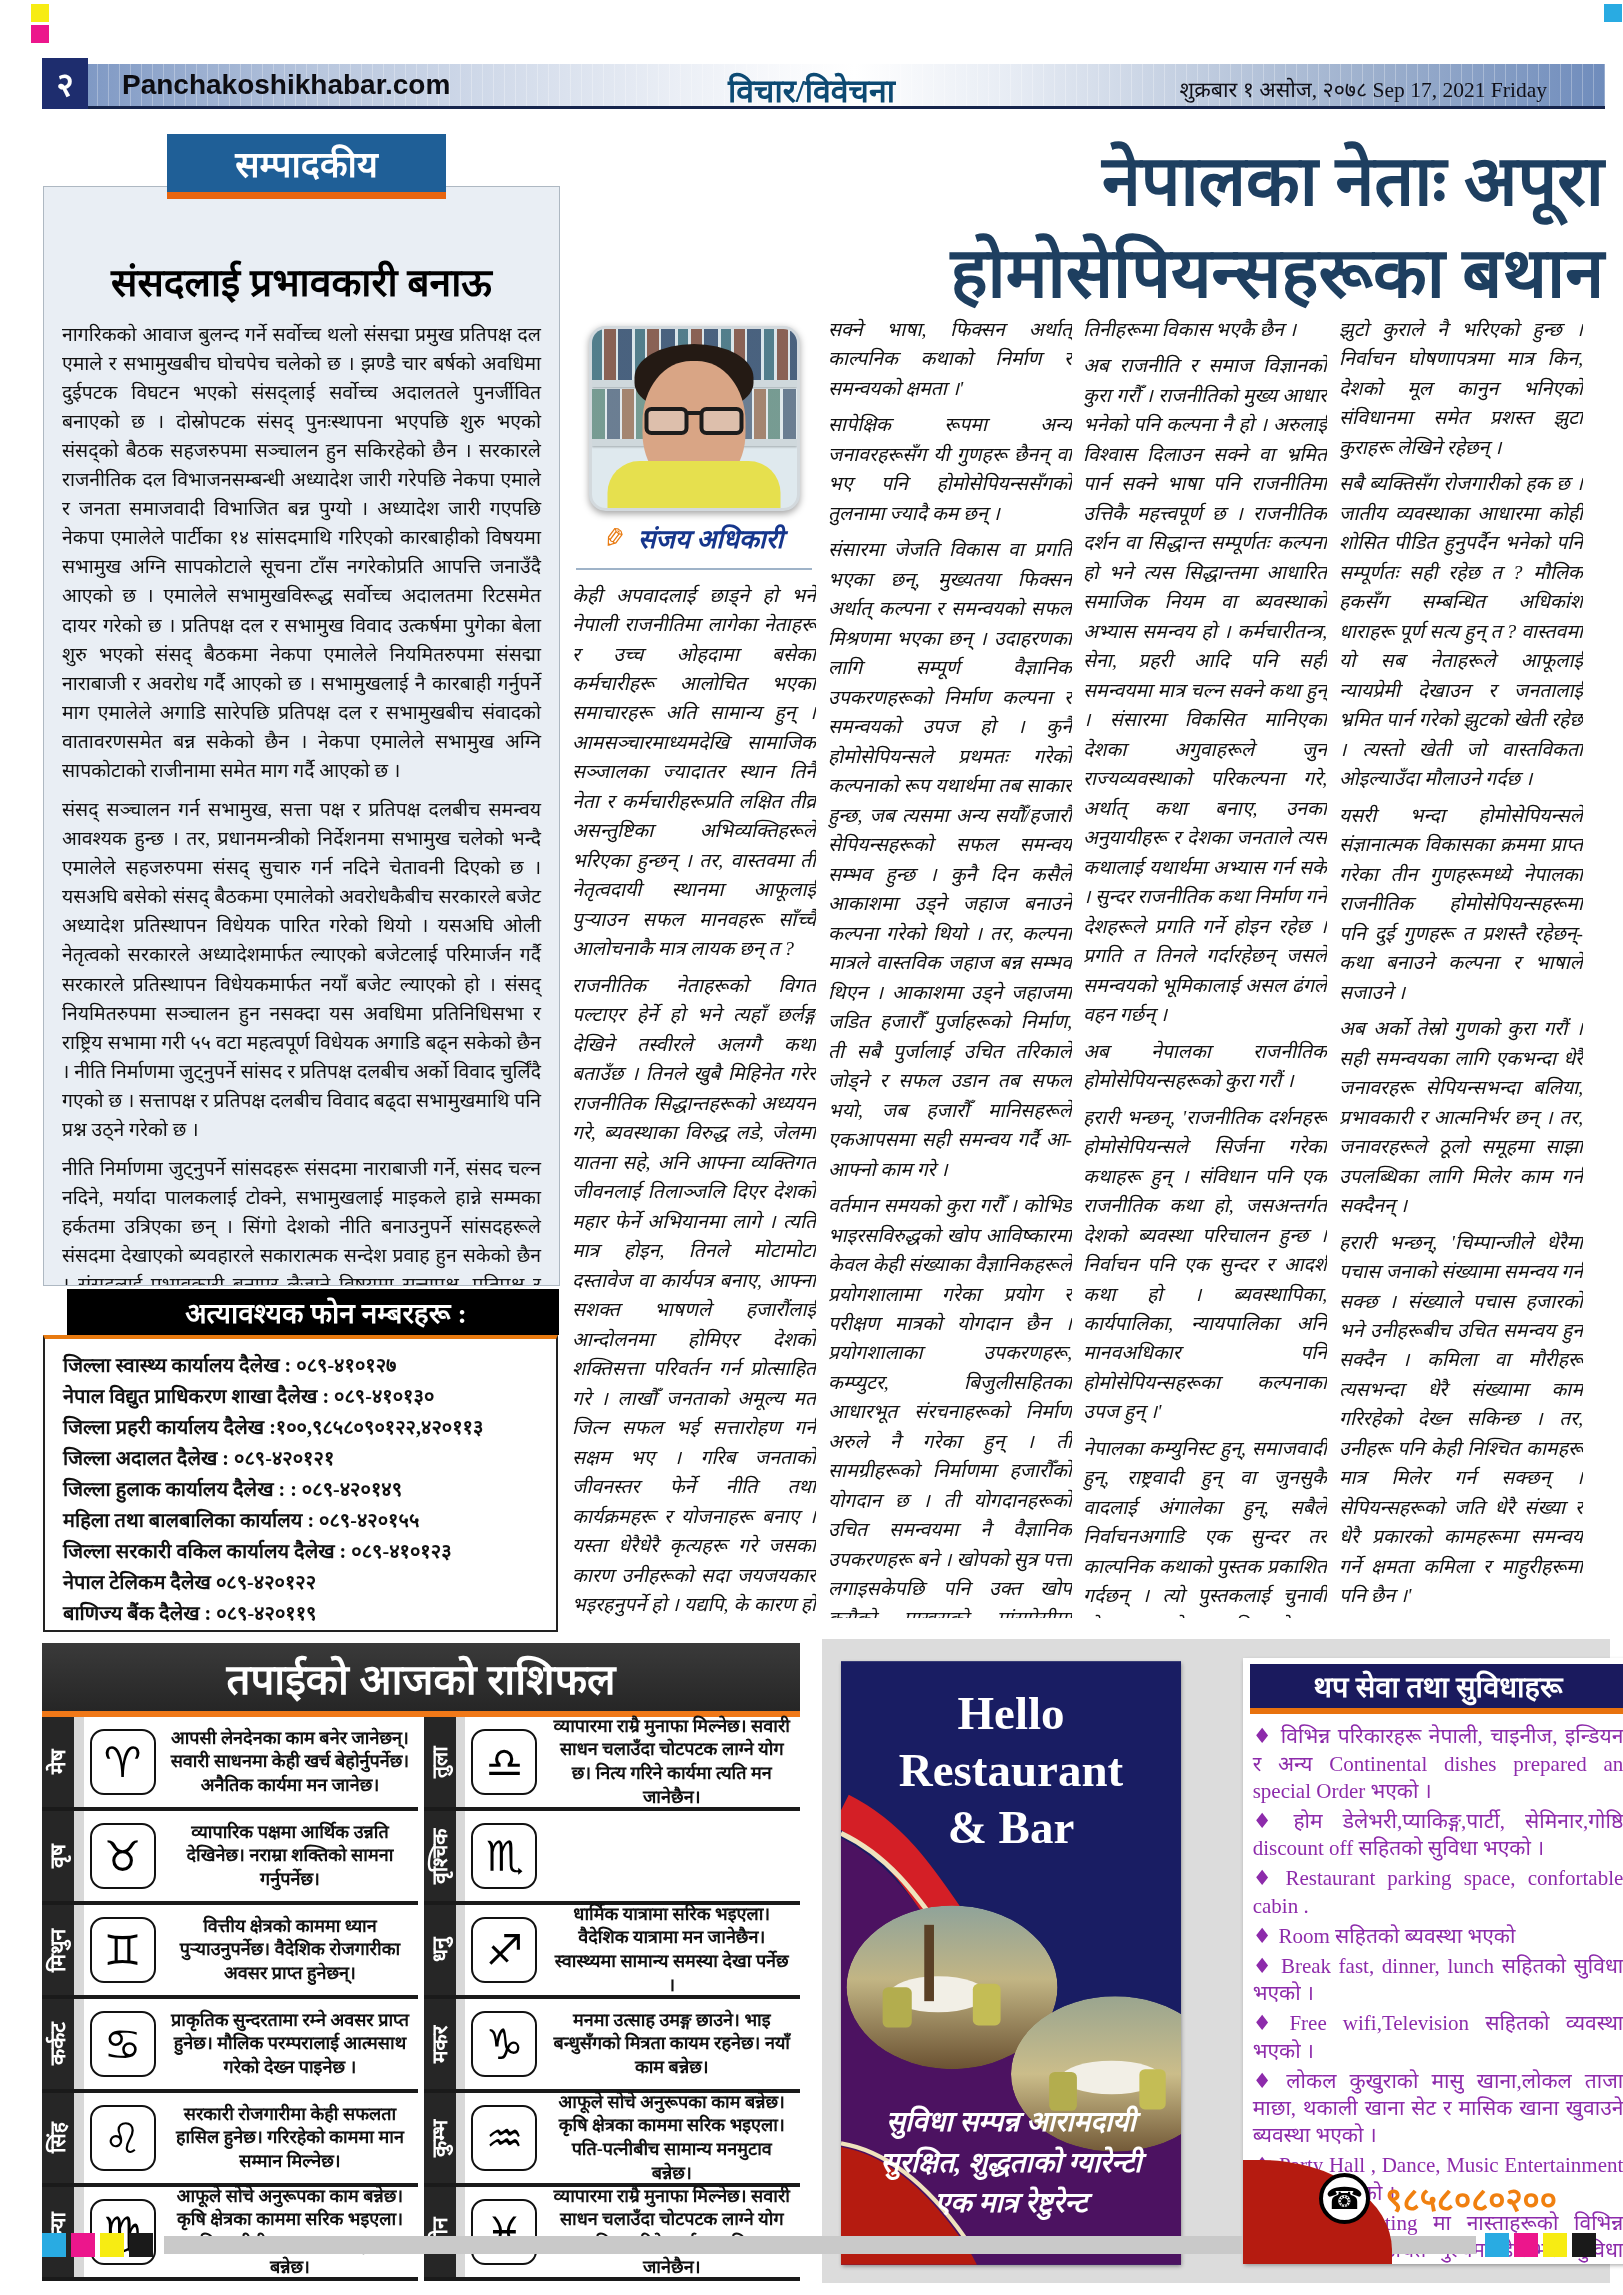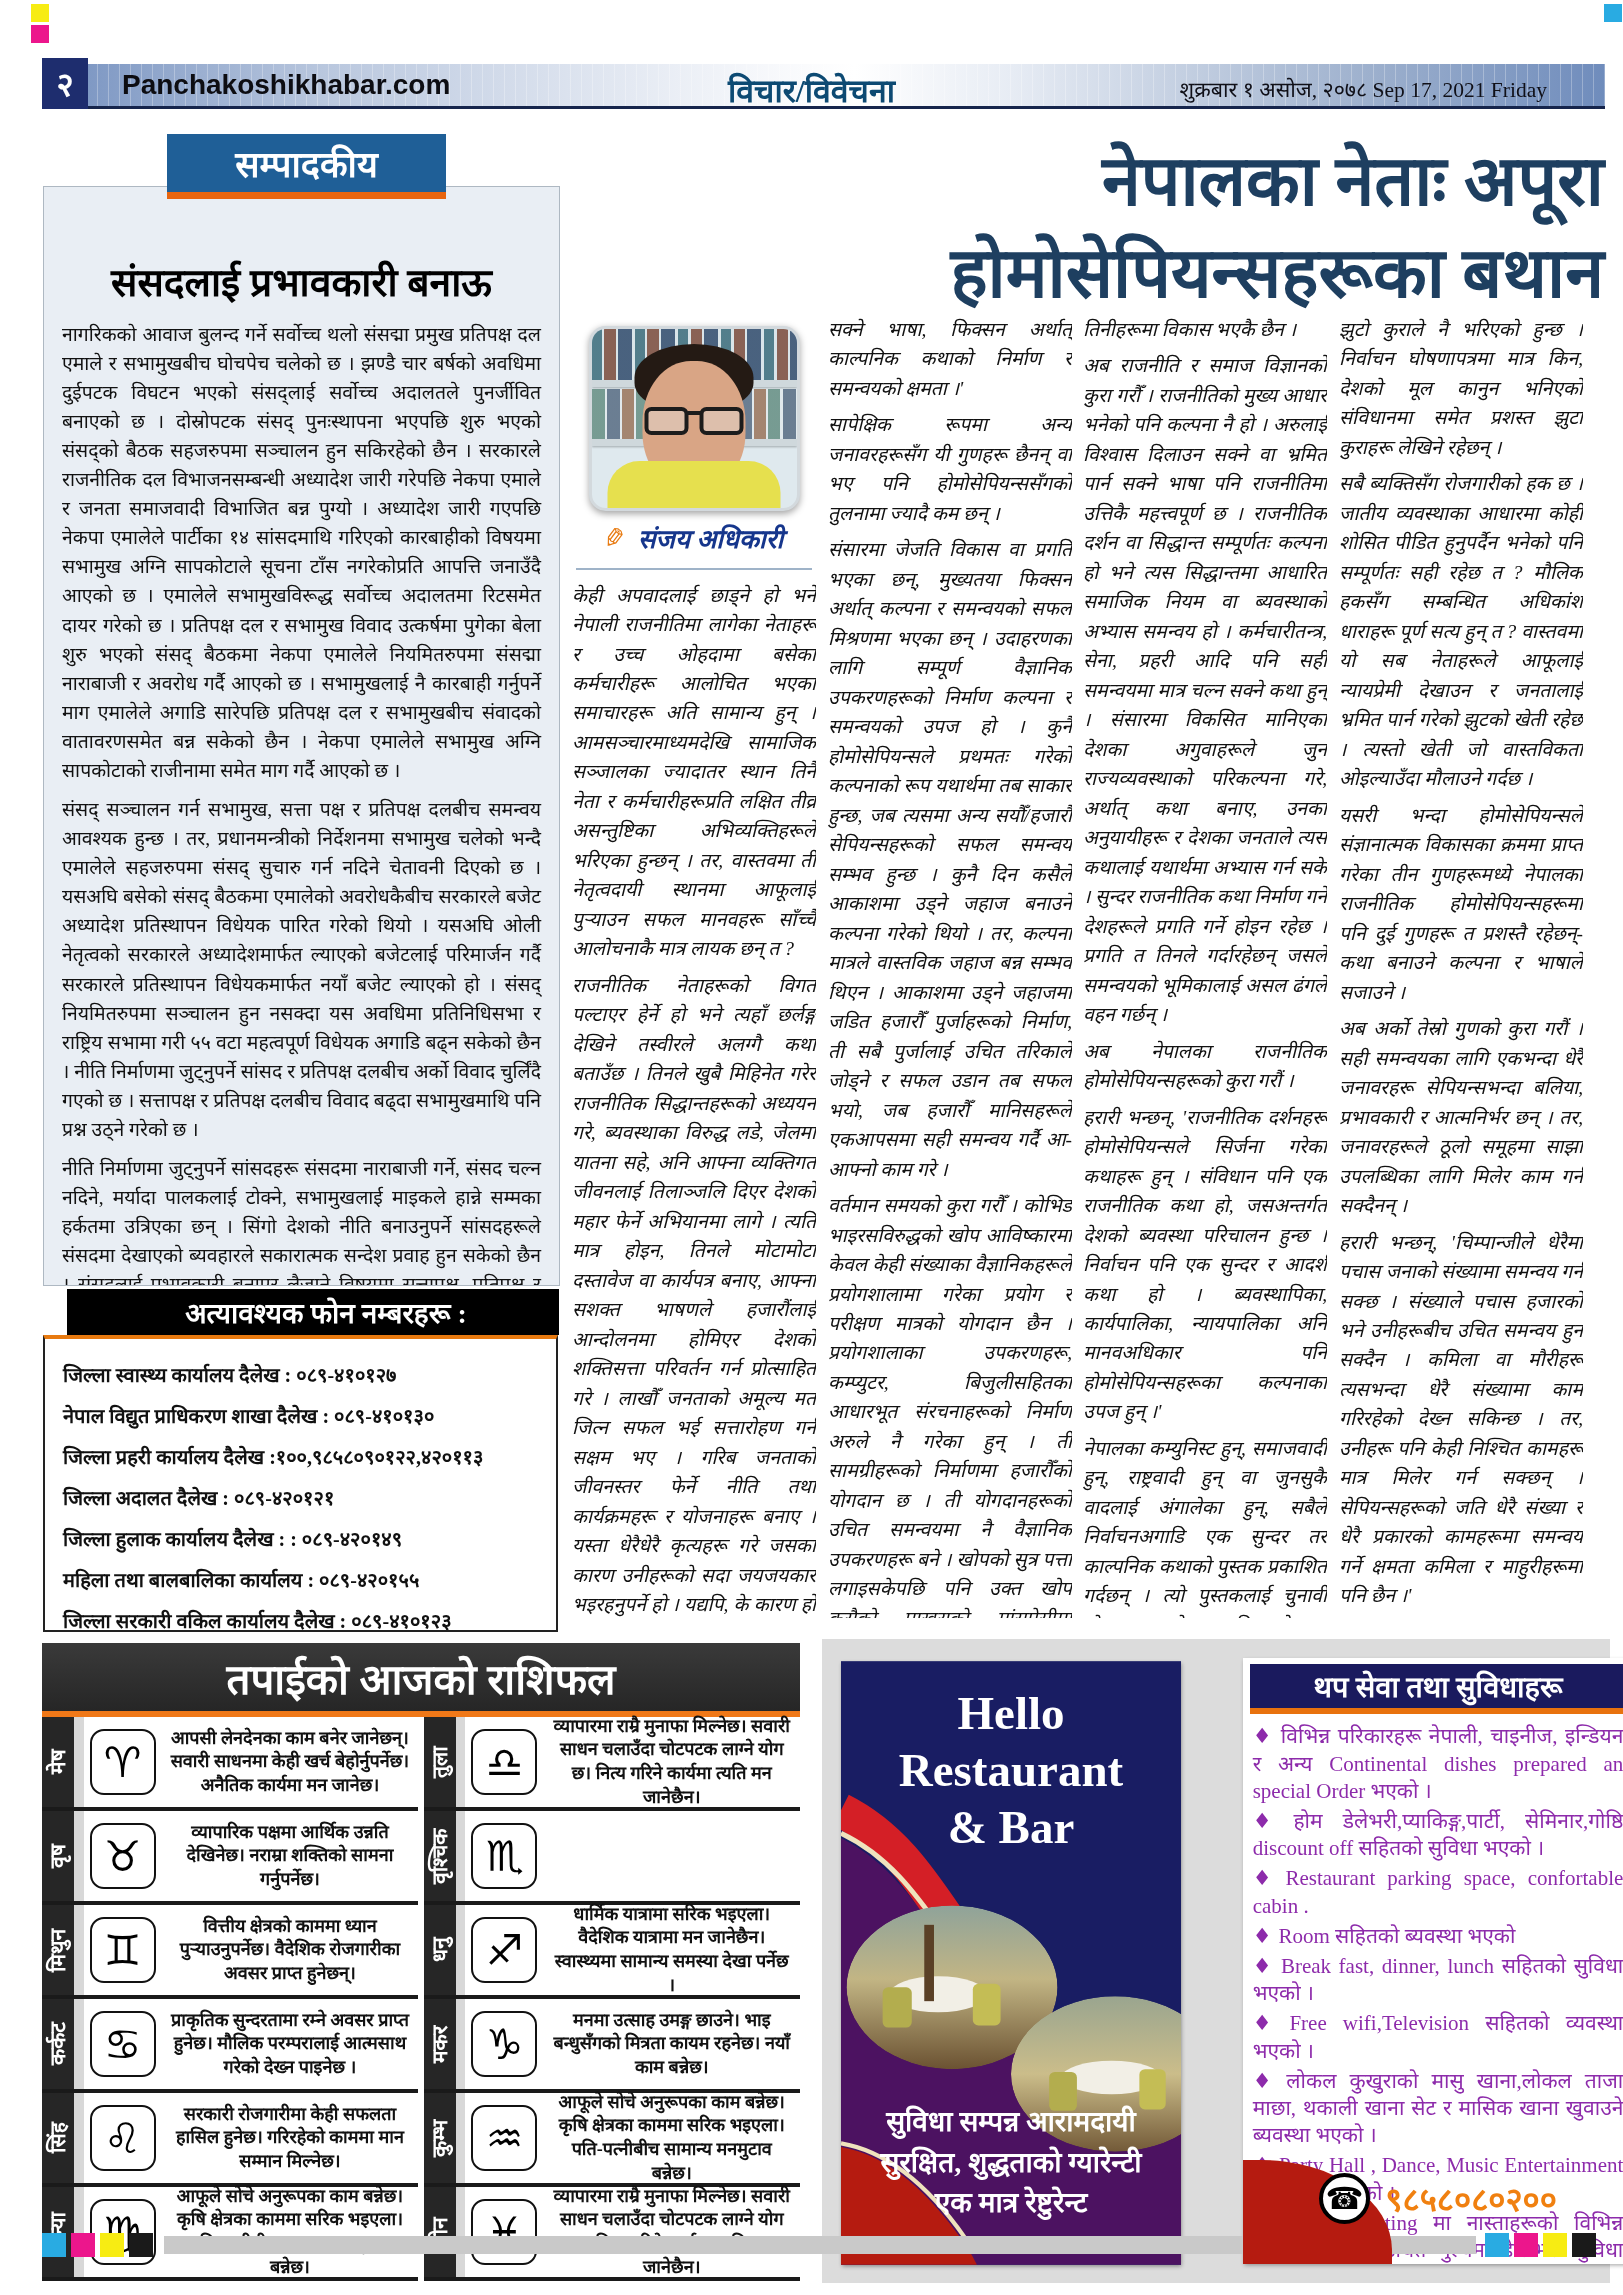--- a/index.html
+++ b/index.html
@@ -32,21 +32,21 @@
     color:#fff;font-size:36px;font-weight:bold;z-index:4;}
   .editorial-headline{margin:67px 14px 12.5px;text-align:center;font-size:39px;font-weight:bold;color:#000;}
   .editorial-body{padding:0 18px;font-size:19.4px;line-height:1.5;text-align:justify;}
   .editorial-body p{margin:0 0 9.7px;text-indent:0;}
 
   
   .phone-header{position:absolute;left:67px;top:1289px;width:466px;height:46px;background:#000;
     display:flex;align-items:center;justify-content:center;color:#fff;font-size:28px;font-weight:bold;z-index:4;padding-left:26px;}
   .phone-list{position:absolute;left:43px;top:1335px;width:515px;height:297px;background:#fff;
     border:2.1px solid #222;border-top:4.9px solid #e87a10;overflow:hidden;padding:7px 0 0 18px;box-sizing:border-box;}
-  .phone-list .ph{font-size:20px;font-weight:bold;line-height:1.2;margin:17px 0;white-space:nowrap;}
+  .phone-list .ph{font-size:20px;font-weight:bold;line-height:1.2;margin:7px 0;white-space:nowrap;}
 
   
   .main-headline{position:absolute;left:576px;top:136px;width:1028px;text-align:right;
     color:#1e3f60;font-weight:bold;font-size:70px;line-height:1.32;}
   .article-col{position:absolute;top:315px;width:244px;height:1303px;overflow:hidden;
     font-size:19.4px;line-height:1.52;text-align:justify;font-style:italic;}
   .article-col p{margin:0 0 7px;}
   .col1{left:572px;} .col2{left:828px;} .col3{left:1083px;} .col4{left:1339px;}
 
   
@@ -89,21 +89,21 @@
   .sign-text{flex:1;display:flex;align-items:center;justify-content:center;text-align:center;
     font-size:18px;font-weight:bold;line-height:1.32;padding:2.8px 7px;}
 
   
   .ads-backdrop{position:absolute;left:822px;top:1639px;width:788px;height:644px;background:#dcdcdc;}
   .rest-ad{position:absolute;left:841px;top:1661px;width:340px;height:604px;overflow:hidden;box-shadow:1.4px 2.1px 4.2px rgba(0,0,0,.4);}
   .rest-ad svg{position:absolute;left:0;top:0;}
   .rest-title{position:absolute;left:0;top:23.6px;width:100%;text-align:center;color:#fff;z-index:2;
     font-size:47px;font-weight:bold;line-height:1.22;}
   .rest-tagline{position:absolute;left:0;top:441px;width:100%;text-align:center;color:#fff;z-index:2;
-    font-size:28px;font-weight:bold;line-height:1.45;}
+    font-size:28px;font-weight:bold;line-height:1.45;font-style:italic;}
 
   .services-ad{position:absolute;left:1243px;top:1658px;width:390px;height:606px;background:#fff;overflow:hidden;
     box-shadow:1.4px 2.1px 4.2px rgba(0,0,0,.35);}
   .services-header{margin:5.6px 7px 0;height:44px;background:#1a1a5e;border-bottom:6.2px solid #e8720e;
     display:flex;align-items:center;justify-content:center;color:#fff;font-size:29px;font-weight:bold;}
   .services-list{padding:7px 9.7px 0;color:#8d2bab;font-size:21px;line-height:1.3;}
   .services-list .sv{margin:2.8px 0;text-align:justify;}
   .sv .diamond{color:#8d2bab;margin-right:7px;font-family:"DejaVu Sans",sans-serif;}
   .services-phone{position:absolute;left:0;bottom:40px;width:100%;display:flex;align-items:center;justify-content:center;gap:15.3px;z-index:2;}
   .phone-circle{width:51px;height:51px;border:4.2px solid #000;border-radius:50%;display:flex;align-items:center;justify-content:center;

